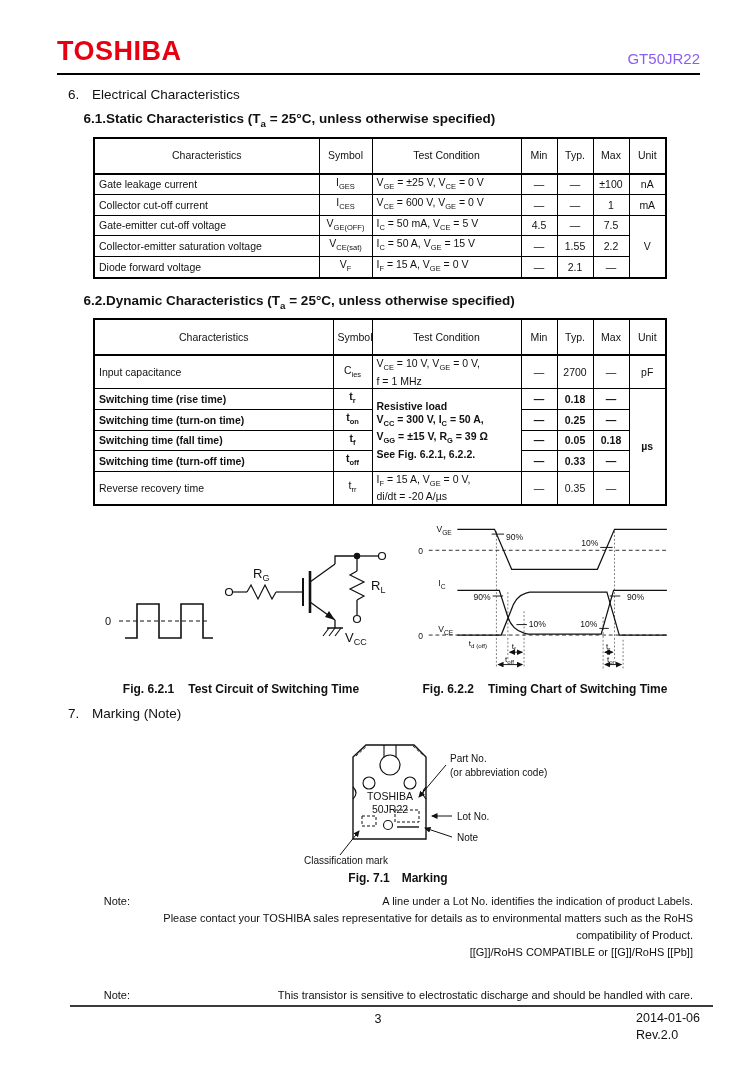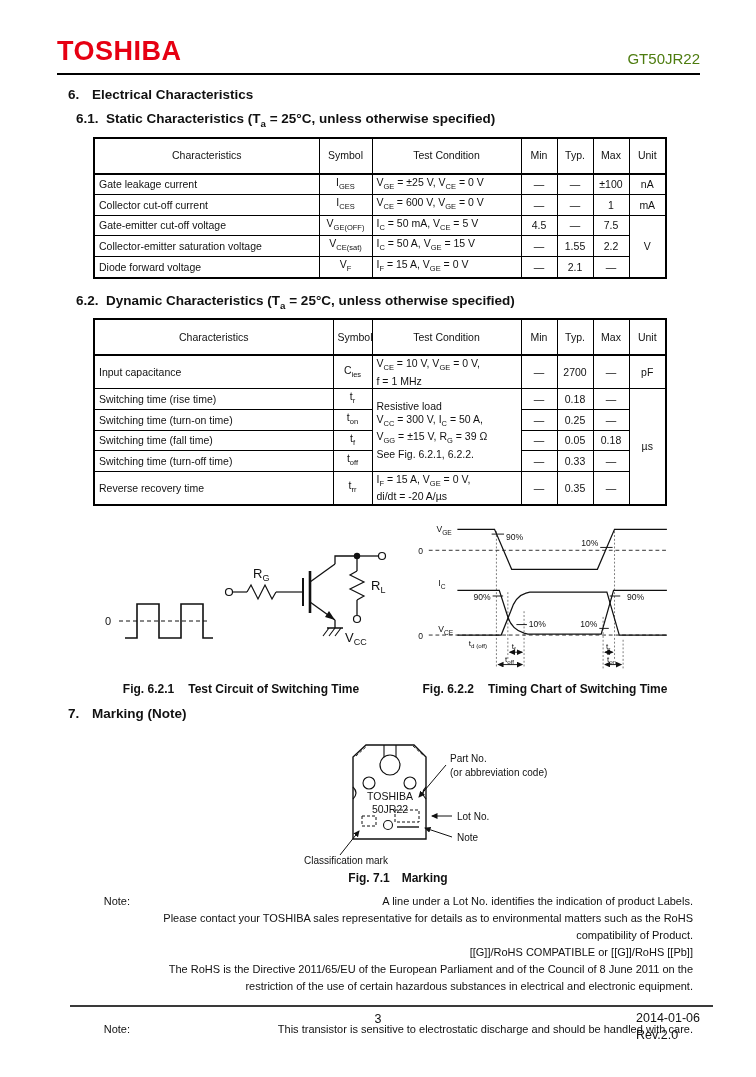--- a/index.html
+++ b/index.html
@@ -6,36 +6,36 @@
   body { background:#888; font-family:"Liberation Sans", sans-serif; }
   .page {
     width:756px; height:1077px; background:#fff; position:relative;
     margin:0 auto; color:#111; overflow:hidden;
   }
   
   .hdr { margin:36px 56px 0 57px; display:flex; align-items:flex-end;
          justify-content:space-between; border-bottom:2px solid #000; padding-bottom:6px; }
   .logo { color:#e60012; font-size:27px; font-weight:bold; letter-spacing:.5px;
           font-family:"Liberation Sans", sans-serif; transform:scaleY(1.05); }
-  .partno { font-size:15px; color:#4d7c0f; }
-  
-  .h1 { margin:12px 1px 0 68px; font-size:13.5px; font-weight:bold; }
+  .partno { font-size:15px; color:#8b5cf6; }
+  
+  .h1 { margin:12px 1px 0 68px; font-size:13.5px; font-weight:normal; }
   .h1 .num { display:inline-block; width:24px; }
   .h2 { margin:9px 0 0 76px; font-size:13.5px; font-weight:bold; }
-  .h2 .num { display:inline-block; width:30px; }
+  .h2 .num { display:inline-block; width:30px;text-align:right; }
   .h2 sub, .h1 sub { font-size:.72em; }
   
   table.spec { border-collapse:collapse; margin:8px 0 0 93px; table-layout:fixed;
                width:572px; font-size:10.5px; border:2px solid #000; }
   table.spec th, table.spec td { border:1px solid #000; padding:1px 4px; line-height:12.5px; }
   table.spec thead tr { height:36px; }
   table.spec thead th { font-weight:normal; text-align:center; border-bottom:2px solid #000; }
   .t1 tbody tr { height:18px; }
   .t2 thead tr { height:24px; }
-  .t2 tbody tr.sm { height:18px; }
+  .t2 tbody tr.sm { height:18px;font-weight:bold; }
   .t2 tbody tr.lg { height:32px; }
   td.c-char { text-align:left;margin-top:48px; }
   td.c-sym  { text-align:center; }
   td.c-cond { text-align:left; }
   td.c-num  { text-align:center; }
   td.c-unit { text-align:center; }
   table.spec sub { font-size:7.5px; }
   col.w-char1 { width:225px; } col.w-sym1 { width:53px; }
   col.w-char2 { width:239px; } col.w-sym2 { width:39px; }
   col.w-cond { width:149px; }
@@ -365,21 +365,20 @@
   <div class="fig71cap">
     <span class="fg" style="margin-right:12px">Fig. 7.1</span><span>Marking</span>
   </div>
 
   <div class="note">
     <div class="note-label">Note:</div>
     <div class="note-body">
       <div>A line under a Lot No. identifies the indication of product Labels.</div>
       <div>Please contact your TOSHIBA sales representative for details as to environmental matters such as the RoHS compatibility of Product.</div>
       <div>[[G]]/RoHS COMPATIBLE or [[G]]/RoHS [[Pb]]</div>
-      <div>The RoHS is the Directive 2011/65/EU of the European Parliament and of the Council of 8 June 2011 on the restriction of the use of certain hazardous substances in electrical and electronic equipment.</div>
     </div>
   </div>
 
   <div class="note second">
     <div class="note-label">Note:</div>
     <div class="note-body">This transistor is sensitive to electrostatic discharge and should be handled with care.</div>
   </div>
 
   <div class="footer-line"></div>
   <div class="footer-page">3</div>

